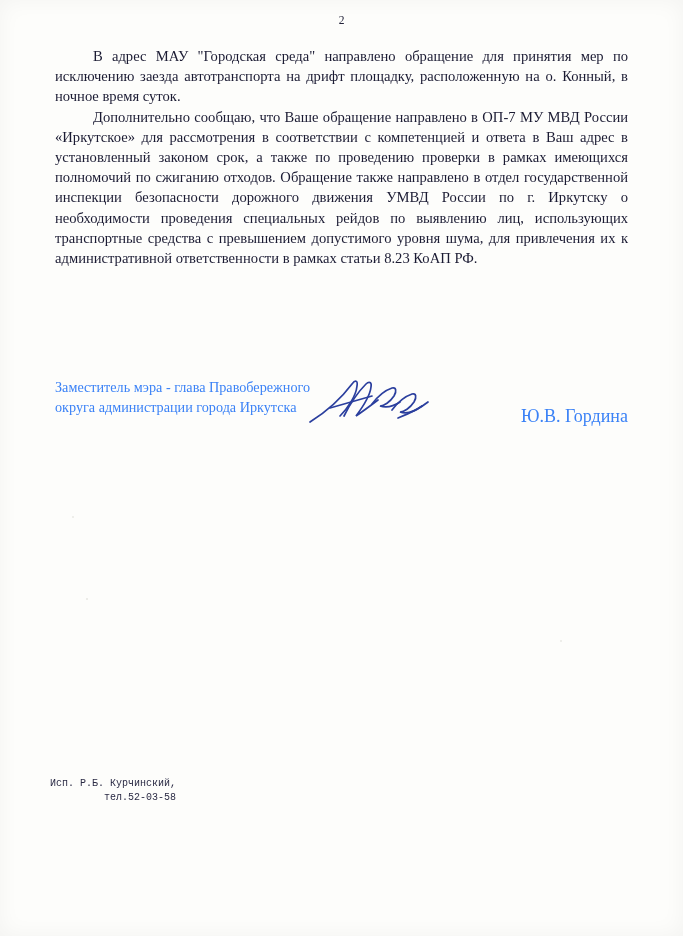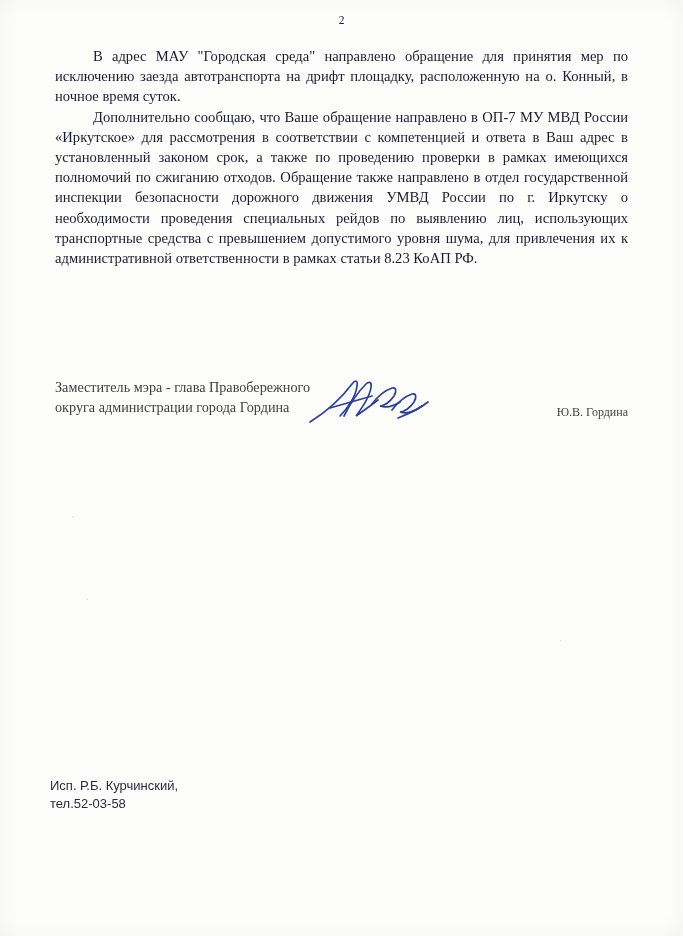--- a/index.html
+++ b/index.html
@@ -50,48 +50,49 @@
     text-align: justify;
     text-justify: inter-word;
   }
   .sig-block {
     position: absolute;
     left: 55px;
     top: 378px;
     width: 573px;
     font-size: 14.2px;
     line-height: 1.38;
-    color: #404040;
+    color: #3b82f6;
   }
   .sig-role {
     width: 330px;
     display: block;
   }
   .sig-name {
     position: absolute;
     right: 0px;
     top: 26px;
     white-space: nowrap;
-    font-size: 12px;
+    font-size: 18px;
   }
   .signature {
     position: absolute;
     left: 300px;
     top: 374px;
     width: 140px;
     height: 56px;
   }
   .footer-note {
     position: absolute;
     left: 50px;
     top: 777px;
-    font-size: 13px;
+    font-size: 10px;
     line-height: 1.42;
     color: #2a2a44;
-    font-family: Liberation Sans, sans-serif;
+    font-family: Liberation Mono, monospace;
+    text-align: right;
   }
   .footer-note div { white-space: nowrap; }
   
   .speck {
     position: absolute;
     background: #d9d9d2;
     border-radius: 50%;
     opacity: .55;
   }
 </style>
@@ -102,21 +103,21 @@
 
   <div class="page-number">2</div>
 
   <div class="body-text">
     <p>В адрес  МАУ "Городская среда" направлено обращение для принятия мер по исключению заезда автотранспорта на дрифт площадку, расположенную на о. Конный, в ночное время суток.</p>
     <p>Дополнительно сообщаю, что Ваше обращение направлено в ОП-7 МУ МВД России «Иркутское» для рассмотрения в соответствии с компетенцией и ответа в Ваш адрес в установленный законом срок, а также по проведению проверки в рамках имеющихся полномочий по сжиганию отходов. Обращение также направлено в отдел государственной инспекции безопасности дорожного движения УМВД России по г. Иркутску о необходимости проведения специальных рейдов по выявлению лиц, использующих транспортные средства с превышением допустимого уровня шума, для привлечения их к административной ответственности в рамках статьи 8.23 КоАП РФ.</p>
   </div>
 
   <div class="sig-block">
     <span class="sig-role">Заместитель мэра - глава Правобережного</span>
-    <span class="sig-role">округа администрации города Гордина</span>
+    <span class="sig-role">округа администрации города Иркутска</span>
     <span class="sig-name">Ю.В. Гордина</span>
   </div>
 
   <div class="signature">
     <svg width="140" height="56" viewBox="0 0 140 56" fill="none" xmlns="http://www.w3.org/2000/svg">
       <g stroke="#2b3f9e" stroke-width="1.7" fill="none" stroke-linecap="round">
         <path d="M10 48 C 26 38, 40 26, 52 10 C 55 6, 58 6, 57 12 C 56 22, 48 34, 40 42"></path>
         <path d="M30 34 C 44 30, 58 26, 72 22"></path>
         <path d="M44 42 C 50 30, 58 18, 66 10 C 69 7, 72 8, 71 13 C 70 22, 62 34, 56 42 C 62 38, 70 32, 78 26"></path>
         <path d="M72 30 C 78 22, 86 16, 92 14 C 96 13, 97 17, 94 22 C 90 28, 84 32, 80 32 C 86 34, 94 32, 100 28"></path>

